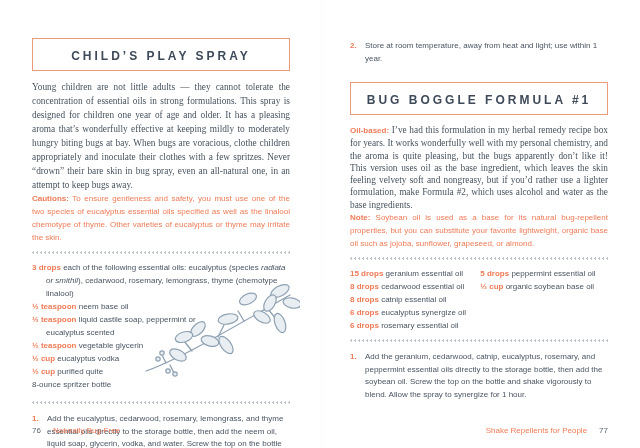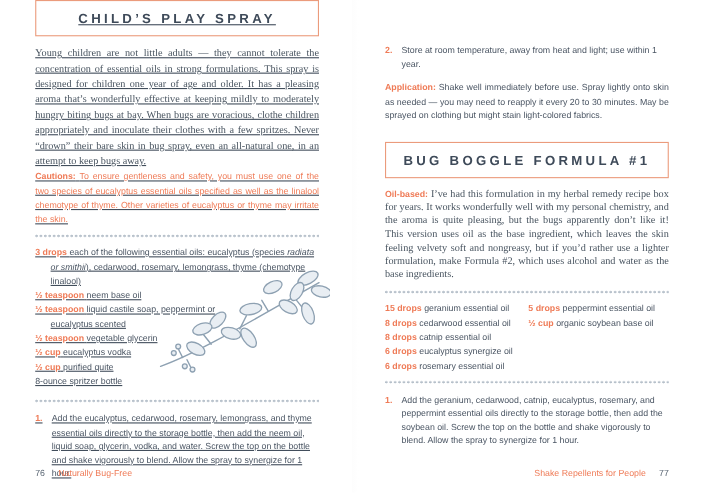--- a/index.html
+++ b/index.html
@@ -67,21 +67,21 @@
   #page-right .footer .pgnum{margin-left:12px;}
 
   .sprig{position:absolute;right:-10px;top:20px;}
 </style>
 </head>
 <body>
 
 <div id="spread">
 
   <div class="page" id="page-left">
-    <div class="content" style="position:absolute;text-decoration:underline;">
+    <div class="content" style="padding-top:38px;position:absolute;">
 
       <div class="title-box">
         <span class="title">CHILD’S PLAY SPRAY</span>
       </div>
 
       <p class="serif-para">Young children are not little adults — they cannot tolerate the concentration of essential oils in strong formulations. This spray is designed for children one year of age and older. It has a pleasing aroma that’s wonderfully effective at keeping mildly to moderately hungry biting bugs at bay. When bugs are voracious, clothe children appropriately and inoculate their clothes with a few spritzes. Never “drown” their bare skin in bug spray, even an all-natural one, in an attempt to keep bugs away.</p>
 
       <p class="accent-para"><span class="accent-label">Cautions:</span> <span>To ensure gentleness and safety, you must use one of the two species of eucalyptus essential oils specified as well as the linalool chemotype of thyme. Other varieties of eucalyptus or thyme may irritate the skin.</span></p>
 
       <div class="dotline"></div>
@@ -141,28 +141,28 @@
   </div>
 
   <div class="page" id="page-right">
     <div class="content" style="padding-top:40px;position:absolute;">
 
       <div class="step" style="margin-top:0;">
         <span class="step-num">2.</span>
         <span class="step-text">Store at room temperature, away from heat and light; use within 1 year.</span>
       </div>
 
-      <p class="mixed-para" style="margin-top:9px;"><span class="accent-label">Application:</span> <span>Shake well immediately before use. Spray lightly onto skin as needed — you may need to reapply it every 20 to 30 minutes. May be sprayed on clothing but might stain light-colored fabrics.</span></p>
 
       <div class="title-box" style="margin-top:17px;">
         <span class="title">BUG BOGGLE FORMULA #1</span>
       </div>
 
       <p class="serif-para serif-tight"><span class="accent-label" style="font-family:'Liberation Sans',sans-serif;font-size:8px;color:#ef7b57;">Oil-based:</span> <span>I’ve had this formulation in my herbal remedy recipe box for years. It works wonderfully well with my personal chemistry, and the aroma is quite pleasing, but the bugs apparently don’t like it! This version uses oil as the base ingredient, which leaves the skin feeling velvety soft and nongreasy, but if you’d rather use a lighter formulation, make Formula #2, which uses alcohol and water as the base ingredients.</span></p>
 
+      <p class="accent-para"><span class="accent-label">Note:</span> <span>Soybean oil is used as a base for its natural bug-repellent properties, but you can substitute your favorite lightweight, organic base oil such as jojoba, sunflower, grapeseed, or almond.</span></p>
 
       <div class="dotline"></div>
 
       <div class="ing-grid">
         <div class="ing-col1">
           <p class="ing-row"><span class="qty">15 drops</span> <span>geranium essential oil</span></p>
           <p class="ing-row"><span class="qty">8 drops</span> <span>cedarwood essential oil</span></p>
           <p class="ing-row"><span class="qty">8 drops</span> <span>catnip essential oil</span></p>
           <p class="ing-row"><span class="qty">6 drops</span> <span>eucalyptus synergize oil</span></p>
           <p class="ing-row"><span class="qty">6 drops</span> <span>rosemary essential oil</span></p>

